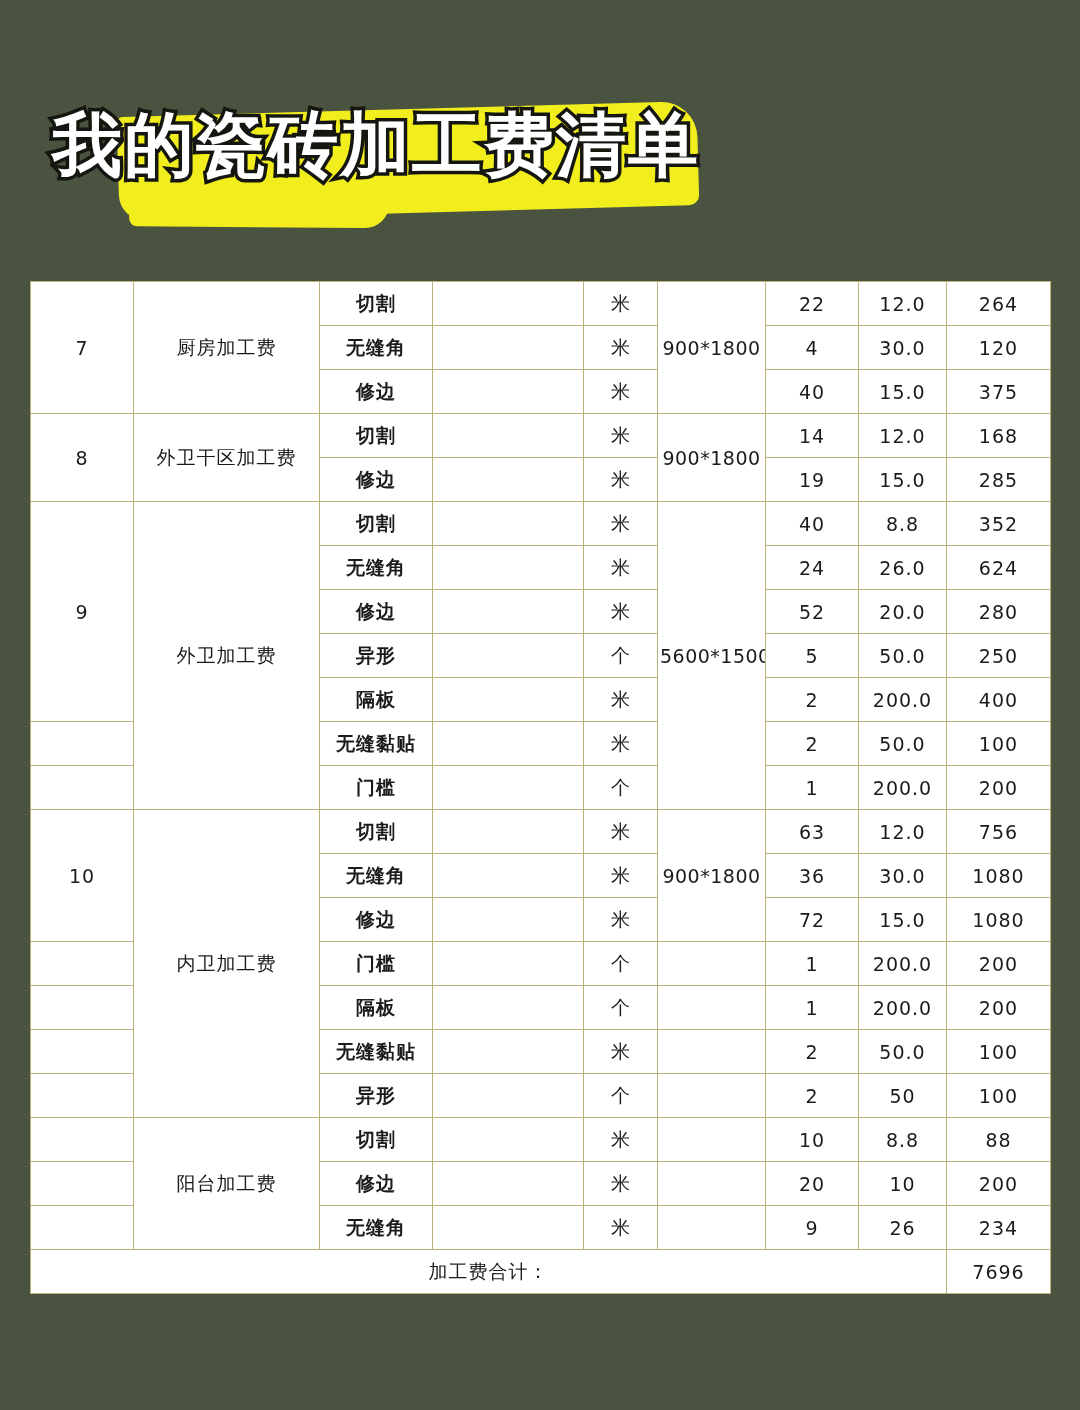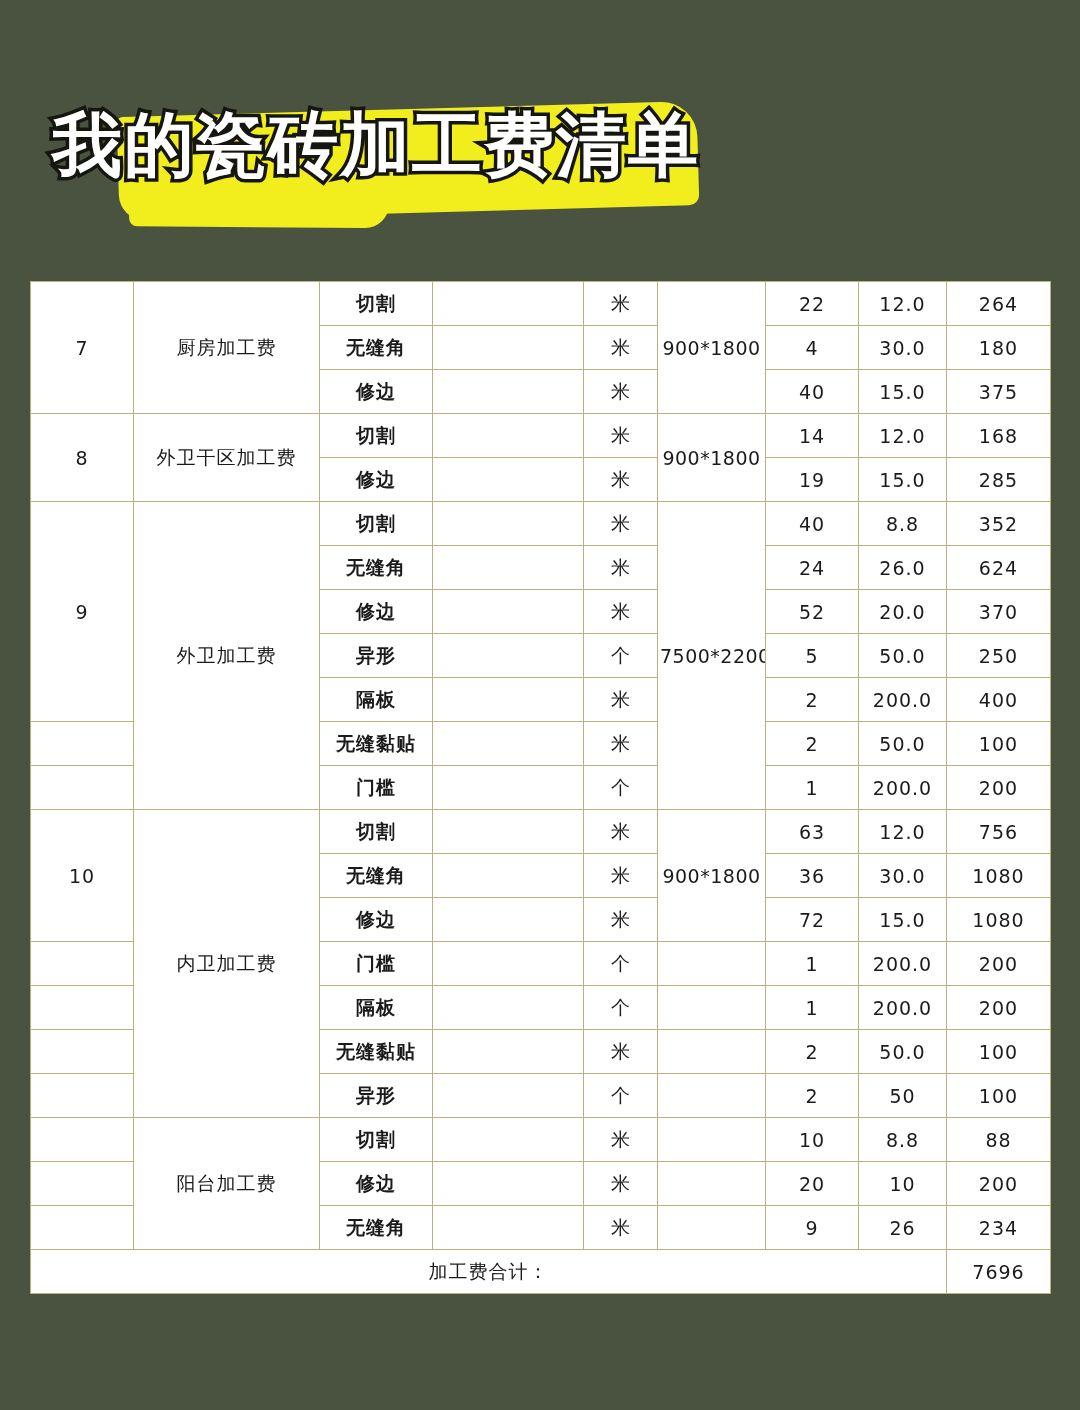--- a/index.html
+++ b/index.html
@@ -144,21 +144,21 @@
             <td class="num">22</td>
             <td class="num">12.0</td>
             <td class="num">264</td>
           </tr>
           <tr>
             <td class="item">无缝角</td>
             <td class="blank"></td>
             <td>米</td>
             <td class="num">4</td>
             <td class="num">30.0</td>
-            <td class="num">180</td>
+            <td class="num">120</td>
           </tr>
           <tr>
             <td class="item">修边</td>
             <td class="blank"></td>
             <td>米</td>
             <td class="num">40</td>
             <td class="num">15.0</td>
             <td class="num">375</td>
           </tr>
           <tr>
@@ -179,40 +179,40 @@
             <td class="num">19</td>
             <td class="num">15.0</td>
             <td class="num">285</td>
           </tr>
           <tr>
             <td class="num" rowspan="5">9</td>
             <td class="name" rowspan="7">外卫加工费</td>
             <td class="item">切割</td>
             <td class="blank"></td>
             <td>米</td>
-            <td class="spec" rowspan="7">7500*2200</td>
+            <td class="spec" rowspan="7">5600*1500</td>
             <td class="num">40</td>
             <td class="num">8.8</td>
             <td class="num">352</td>
           </tr>
           <tr>
             <td class="item">无缝角</td>
             <td class="blank"></td>
             <td>米</td>
             <td class="num">24</td>
             <td class="num">26.0</td>
             <td class="num">624</td>
           </tr>
           <tr>
             <td class="item">修边</td>
             <td class="blank"></td>
             <td>米</td>
             <td class="num">52</td>
             <td class="num">20.0</td>
-            <td class="num">370</td>
+            <td class="num">280</td>
           </tr>
           <tr>
             <td class="item">异形</td>
             <td class="blank"></td>
             <td>个</td>
             <td class="num">5</td>
             <td class="num">50.0</td>
             <td class="num">250</td>
           </tr>
           <tr>

